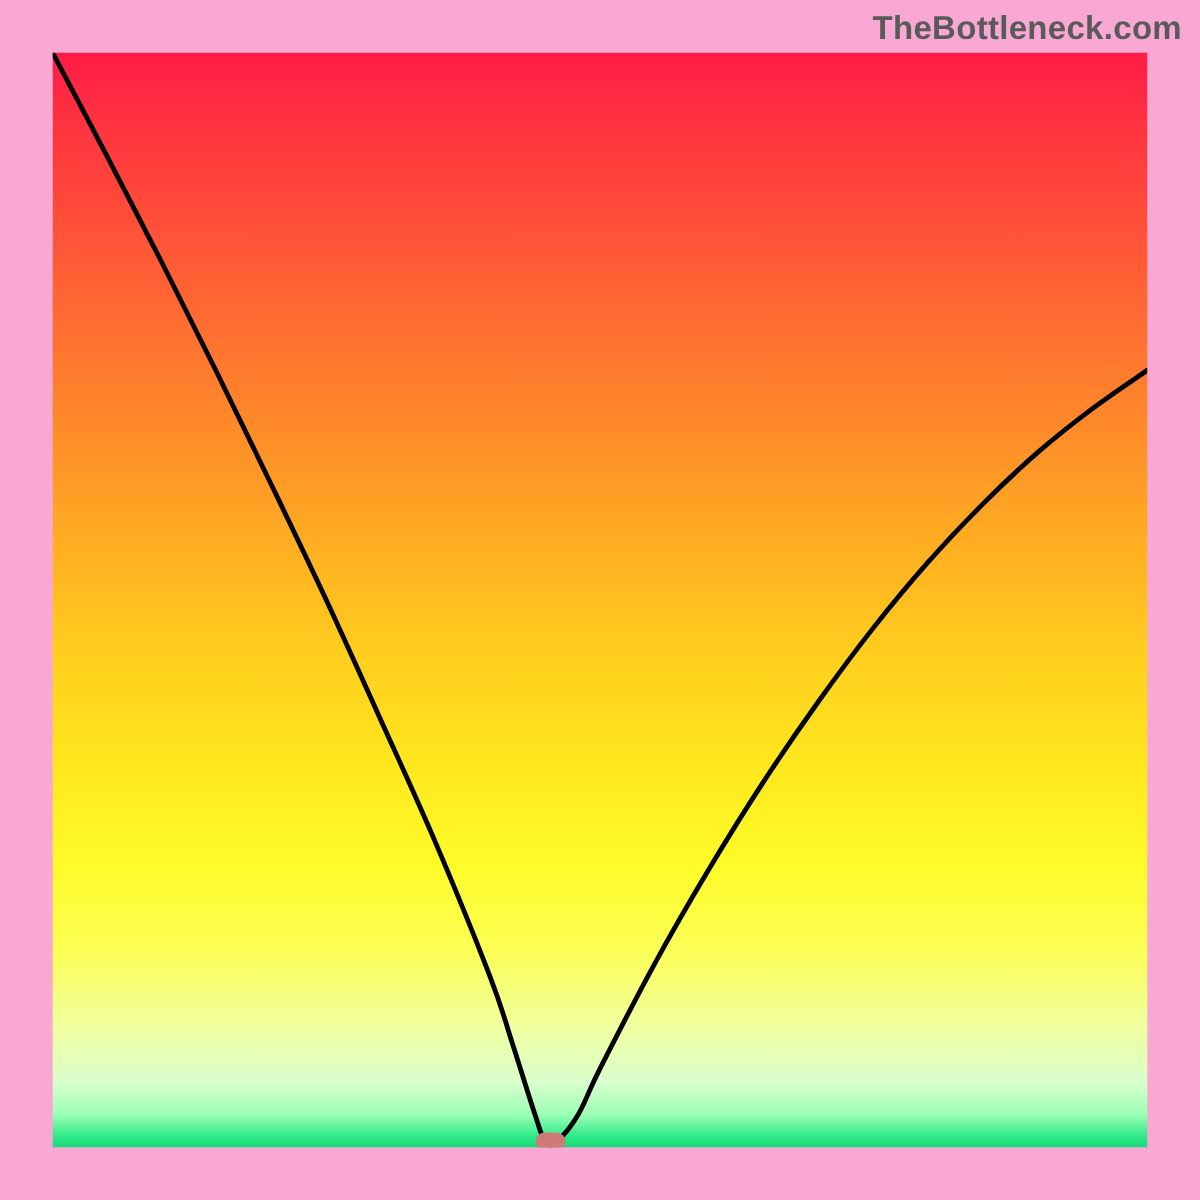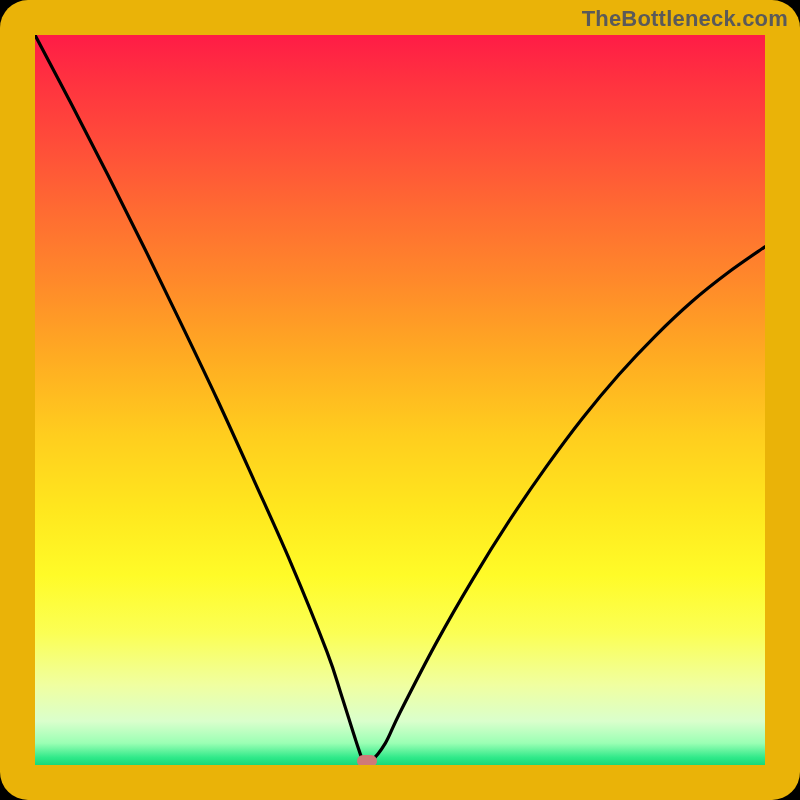--- a/index.html
+++ b/index.html
@@ -8,22 +8,21 @@
     width: 800px;
     height: 800px;
     background: #000;
     overflow: hidden;
     font-family: Arial, Helvetica, sans-serif;
   }
   .frame {
     position: relative;
     width: 800px;
     height: 800px;
-    background: #eab308;
-    border-radius: 28px;
+    background: #f9a8d4;
   }
   .watermark {
     position: absolute;
     top: 6px;
     right: 12px;
     color: #5a5a5a;
     font-size: 22px;
     font-weight: 600;
     letter-spacing: 0.2px;
     z-index: 5;

